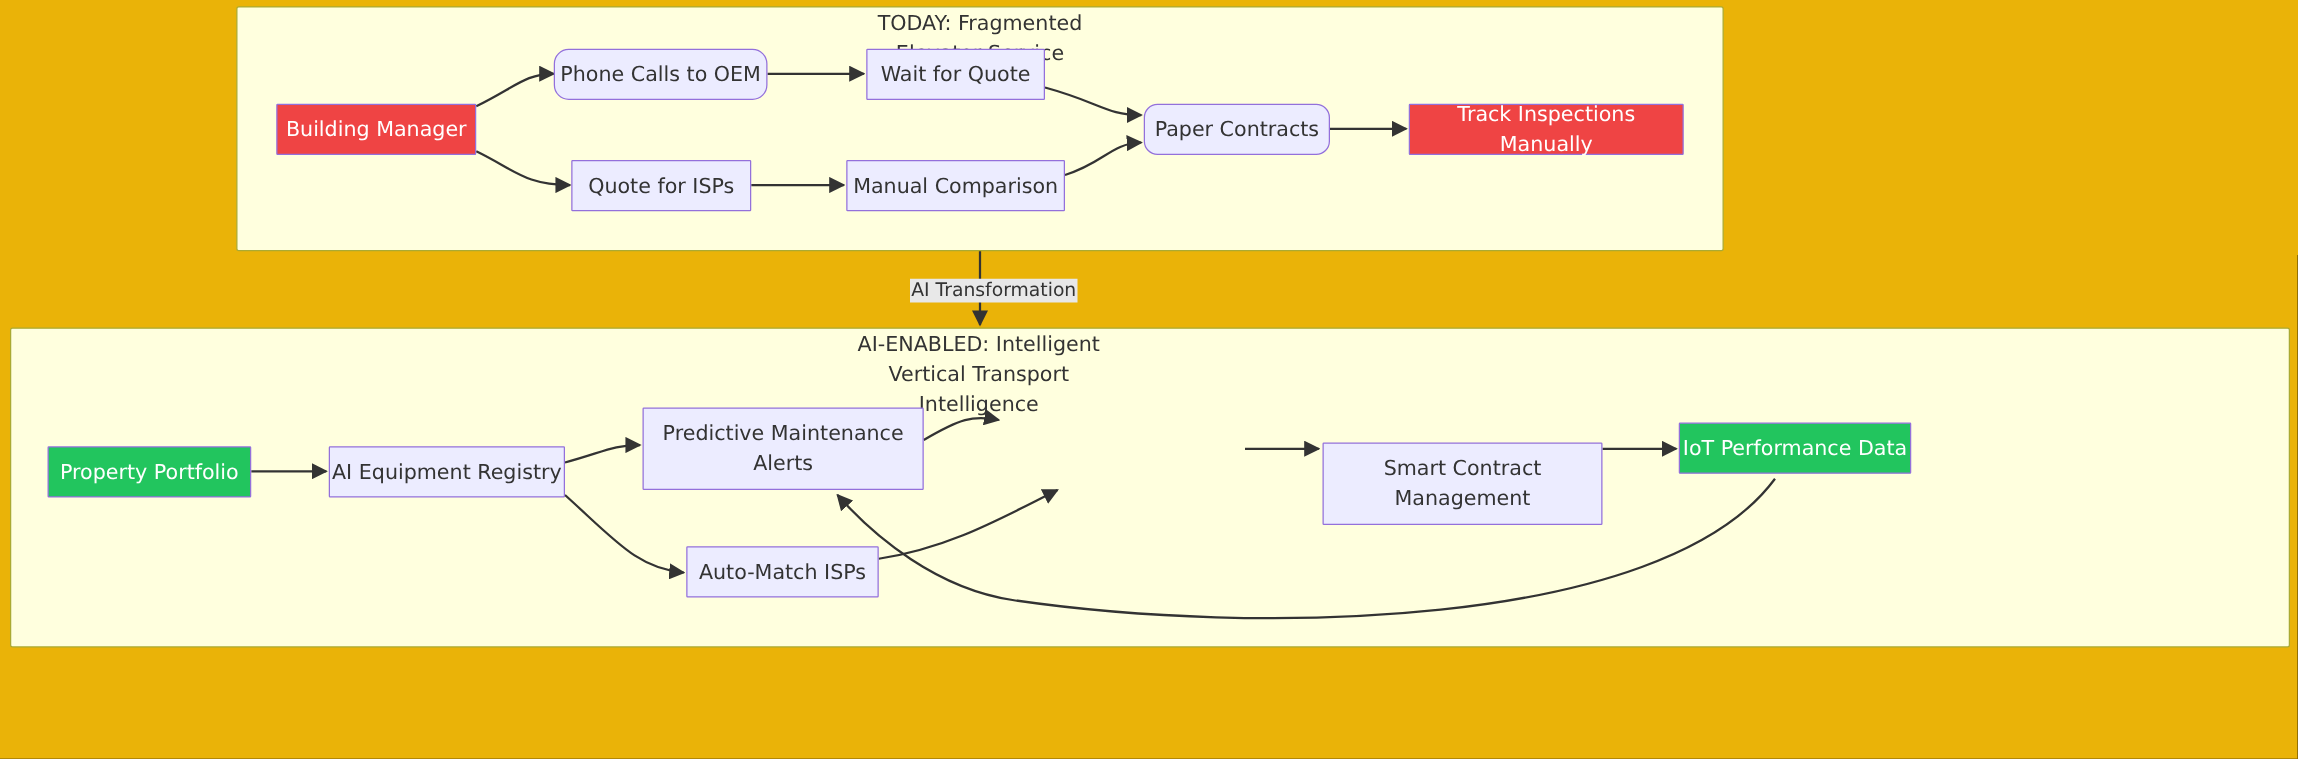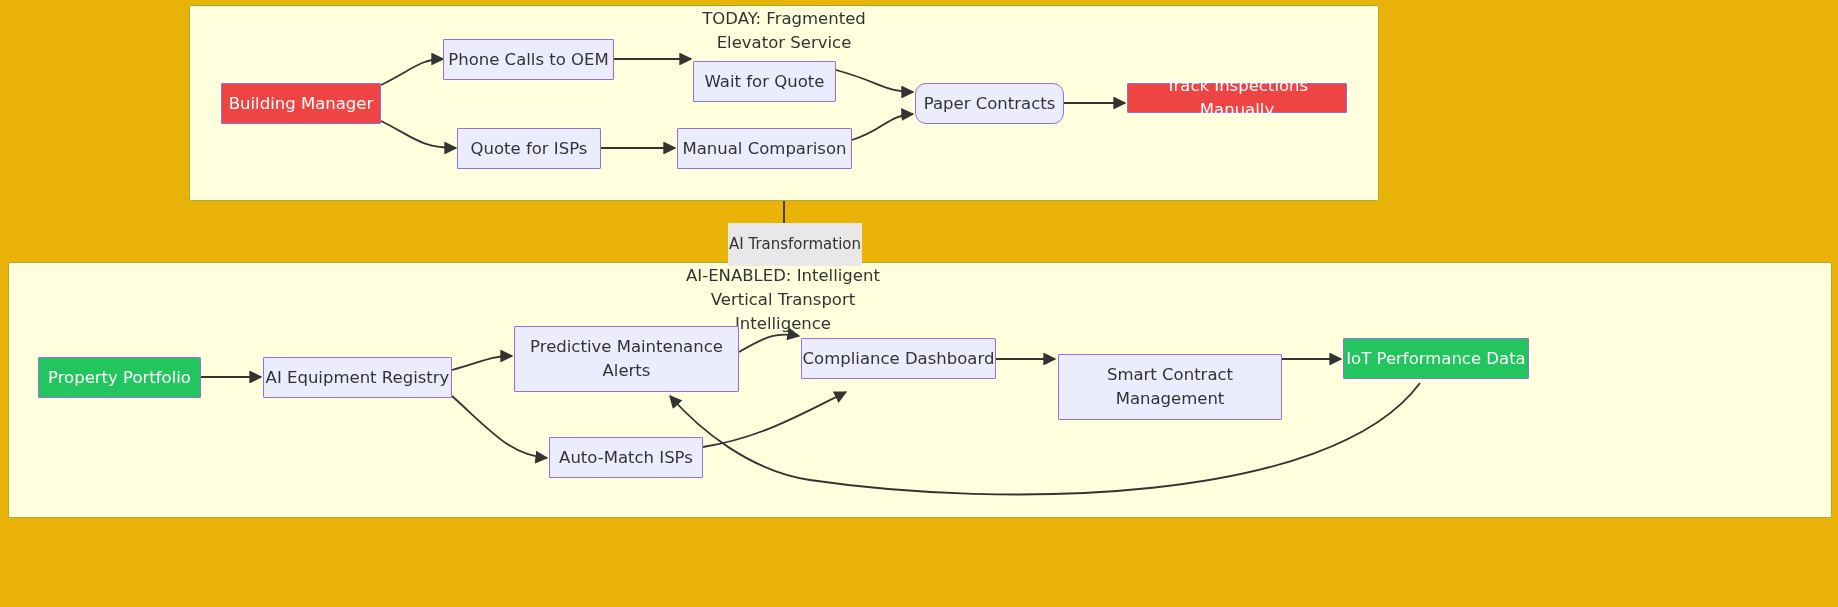--- a/index.html
+++ b/index.html
@@ -68,21 +68,21 @@
   .node.gain {
     background: #22c55e;
     color: #ffffff;
   }
   .edge-label {
     position: absolute;
     background: #e8e8e8;
     color: #333333;
     font-size: 15px;
     line-height: 19px;
-    padding: 12px 1px;
+    padding: 0 1px;
     white-space: nowrap;
   }
 </style>
 </head>
 <body>
 
 <div id="canvas">
 
   <div class="cluster" style="left:189px; top:5px; width:1190px; height:196px;"></div>
   <div class="cluster-title" style="left:664px; top:7px; width:240px;">TODAY: Fragmented
@@ -136,40 +136,39 @@
       <path d="M 1420 383 C 1330 505 1000 508 810 480 C 750 471 700 430 670 396" marker-end="url(#arrow)"></path>
     </g>
 
     <g fill="none" stroke="#333333" stroke-width="1.8">
       <path d="M 784 201 L 784 260" marker-end="url(#arrow)"></path>
     </g>
   </svg>
 
   <div class="node pain" style="left:221px; top:83px; width:160px; height:41px;">Building Manager</div>
 
-  <div class="node process" style="left:443px; top:39px; width:171px; height:41px;">Phone Calls to OEM</div>
+  <div class="node process" style="left:443px; top:39px; width:171px; height:41px;border-radius:12px;">Phone Calls to OEM</div>
 
-  <div class="node process" style="left:693px; top:39px; width:143px; height:41px;margin-top:22px;">Wait for Quote</div>
+  <div class="node process" style="left:693px; top:39px; width:143px; height:41px;">Wait for Quote</div>
 
   <div class="node process" style="left:457px; top:128px; width:144px; height:41px;">Quote for ISPs</div>
 
   <div class="node process" style="left:677px; top:128px; width:175px; height:41px;">Manual Comparison</div>
 
   <div class="node process" style="left:915px; top:83px; width:149px; height:41px;border-radius:11px;">Paper Contracts</div>
 
-  <div class="node pain" style="left:1127px; top:83px; width:220px; height:30px;">Track Inspections Manually</div>
+  <div class="node pain" style="left:1127px; top:83px; width:220px; height:41px;">Track Inspections Manually</div>
 
   <div class="node gain" style="left:38px; top:357px; width:163px; height:41px;">Property Portfolio</div>
 
   <div class="node process" style="left:263px; top:357px; width:189px; height:41px;">AI Equipment Registry</div>
 
   <div class="node process" style="left:514px; top:326px; width:225px; height:66px;">Predictive Maintenance
 Alerts</div>
 
-  <div class="node process" style="left:801px; top:338px; width:195px; height:41px;">Compliance Dashboard</div>
 
   <div class="node process" style="left:1058px; top:326px; width:224px; height:66px;margin-top:28px;">Smart Contract
 Management</div>
 
   <div class="node gain" style="left:1343px; top:338px; width:186px; height:41px;">IoT Performance Data</div>
 
   <div class="node process" style="left:549px; top:437px; width:154px; height:41px;">Auto-Match ISPs</div>
 
   <div class="edge-label" style="left:728px; top:223px;">AI Transformation</div>
 

